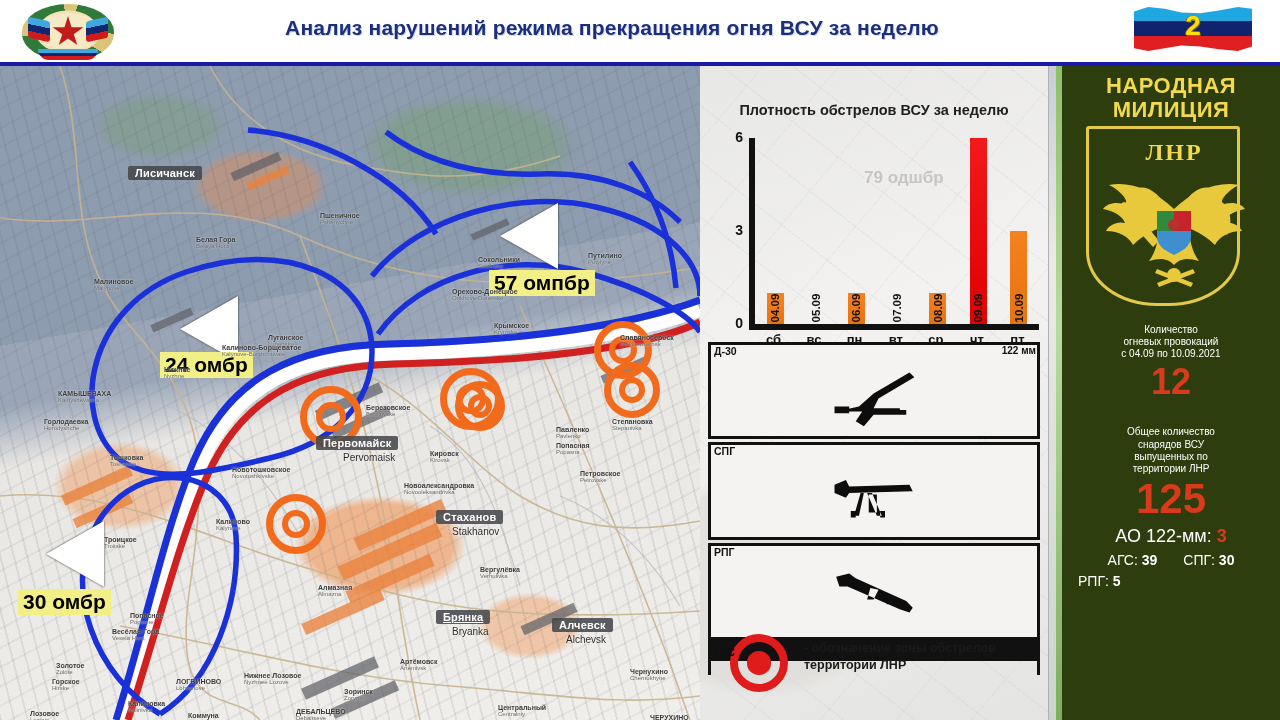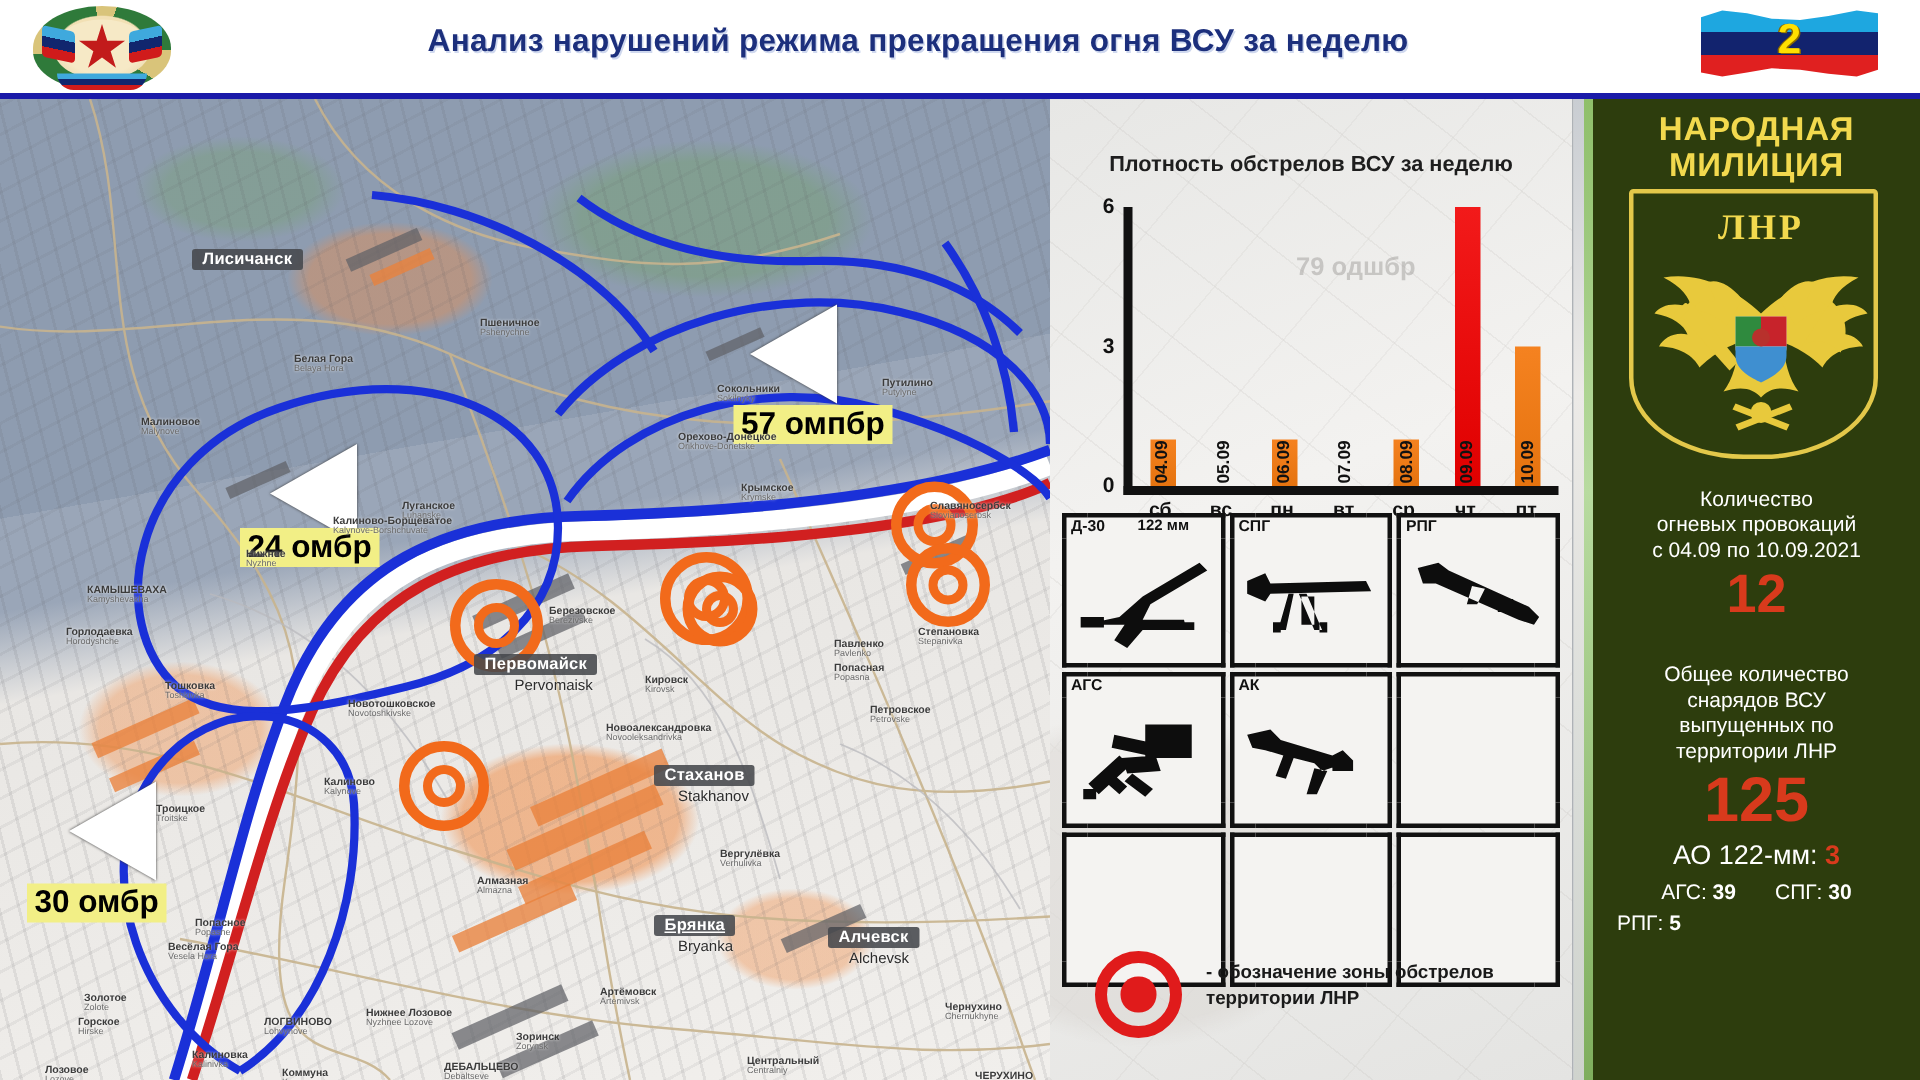--- a/index.html
+++ b/index.html
@@ -198,38 +198,38 @@
     font-size: 11.5px; font-weight: bold; color: #111; white-space: nowrap;
   }
   .xlab {
     position: absolute; top: 194px; width: 40px; text-align: center;
     font-size: 13px; font-weight: bold; color: #111;
   }
 
   
   .wgrid {
     position: absolute; left: 8px; top: 276px; width: 332px; height: 316px;
-    display: grid; grid-template-columns: repeat(3, 1fr); grid-template-rows: repeat(3, 1fr);
+    display: grid; grid-template-columns: repeat(1, 1fr); grid-template-rows: repeat(3, 1fr);
     gap: 3px;
   }
   .wcell { position: relative; background: #f4f3f1; }
   .wcell .corner { position: absolute; width: 17px; height: 17px; border: 3px solid #111; }
   .wcell .c1 { left: 0; top: 0; border-right: none; border-bottom: none; }
   .wcell .c2 { right: 0; top: 0; border-left: none; border-bottom: none; }
   .wcell .c3 { left: 0; bottom: 0; border-right: none; border-top: none; }
   .wcell .c4 { right: 0; bottom: 0; border-left: none; border-top: none; }
   .wcell .edge-t { position: absolute; left: 17px; right: 17px; top: 0; height: 3px; background: #111; }
   .wcell .edge-b { position: absolute; left: 17px; right: 17px; bottom: 0; height: 3px; background: #111; }
   .wcell .edge-l { position: absolute; top: 17px; bottom: 17px; left: 0; width: 3px; background: #111; }
   .wcell .edge-r { position: absolute; top: 17px; bottom: 17px; right: 0; width: 3px; background: #111; }
   .wname {
     position: absolute; left: 6px; top: 3px; font-size: 10.5px; font-weight: bold; color: #111; z-index: 2;
   }
   .wcal {
-    position: absolute; right: 24px; top: 3px; font-size: 10px; font-weight: bold; color: #111; z-index: 2; margin-left: 16px;
+    position: absolute; right: 4px; top: 3px; font-size: 10px; font-weight: bold; color: #111; z-index: 2; margin-left: 16px;
   }
   .wsil { position: absolute; left: 8%; top: 20%; width: 84%; height: 72%; }
 
   
   .legend { position: absolute; left: 18px; bottom: 22px; width: 320px; height: 66px; }
   .legend-target { position: absolute; left: 12px; top: 2px; width: 58px; height: 58px; }
   .legend-target i { position: absolute; border-radius: 50%; }
   .legend-target i.r1 { inset: 0; border: 8px solid #e01b1b; }
   .legend-target i.r2 { inset: 30%; background: #e01b1b; }
   .legend-text {
@@ -253,33 +253,33 @@
     position: absolute; left: 1062px; top: 66px; width: 218px; height: 654px;
     background: #2d3d0d;
     color: #fff;
   }
   .side-title {
     position: absolute; left: 0; top: 8px; width: 218px; text-align: center;
     font-size: 22px; font-weight: bold; color: #f2d94e; line-height: 1.08;
     letter-spacing: .5px;
   }
   .shield {
-    position: absolute; left: 24px; top: 60px; width: 166px; height: 180px;
+    position: absolute; left: 24px; top: 60px; width: 154px; height: 180px;
     border: 3px solid #e3c84a;
     border-radius: 3px 3px 46% 46% / 3px 3px 30% 30%;
   }
   .shield-lnr {
     position: absolute; left: 0; top: 10px; width: 170px; text-align: center;
     font-family: "Liberation Serif", serif;
     font-size: 24px; font-weight: bold; color: #f2d94e; letter-spacing: 2px;
   }
   .eagle { position: absolute; left: 8px; top: 36px; width: 154px; height: 126px; }
   .stats { position: absolute; left: 0; top: 258px; width: 218px; text-align: center; }
   .stat-cap {
-    font-size: 14px; color: #fff; line-height: 1.22; margin-bottom: 2px;
+    font-size: 10px; color: #fff; line-height: 1.22; margin-bottom: 2px;
   }
   .stat-big {
     font-size: 36px; font-weight: bold; color: #d83a1c; line-height: 1.05;
   }
   .stat-big.lg { font-size: 42px; }
   .gap { height: 26px; }
   .sub-row {
     font-size: 18px; color: #fff; margin-top: 5px;
   }
   .sub-row b { color: #d83a1c; font-weight: bold; }

